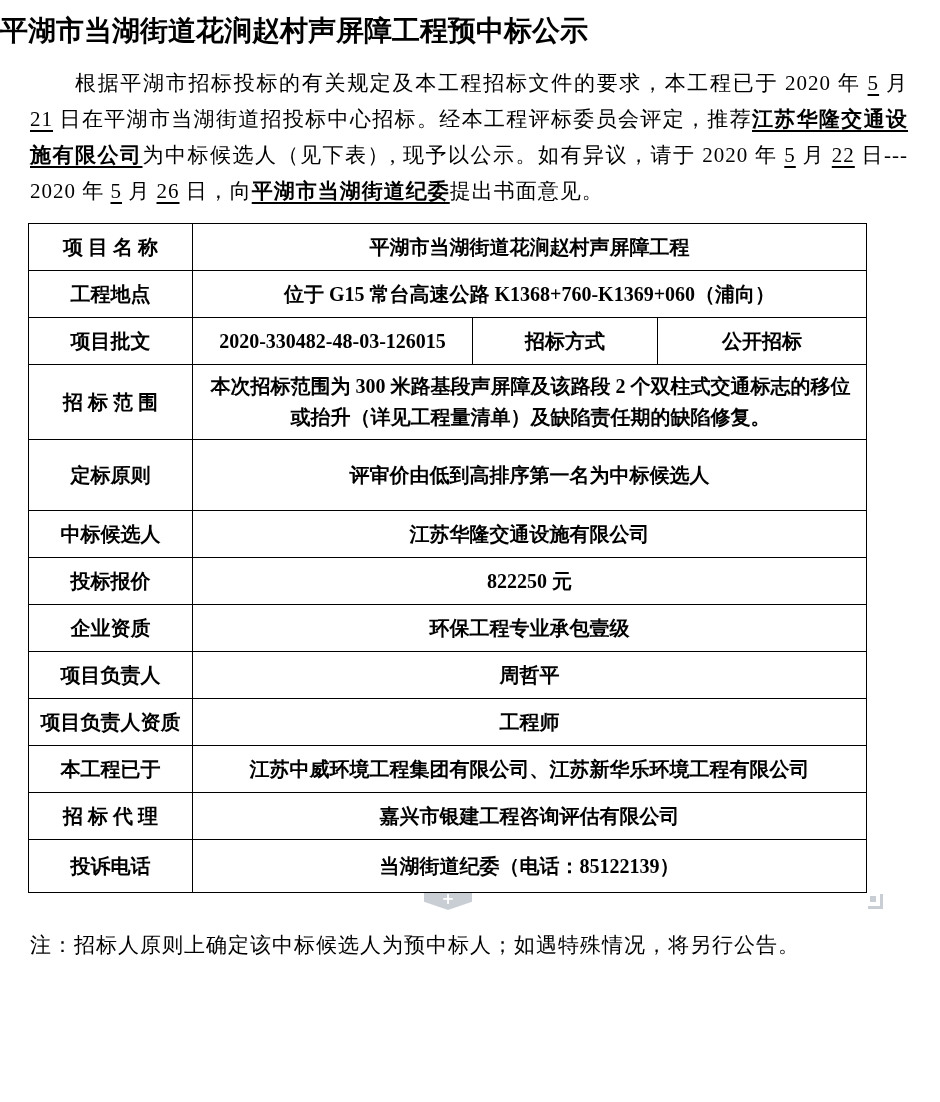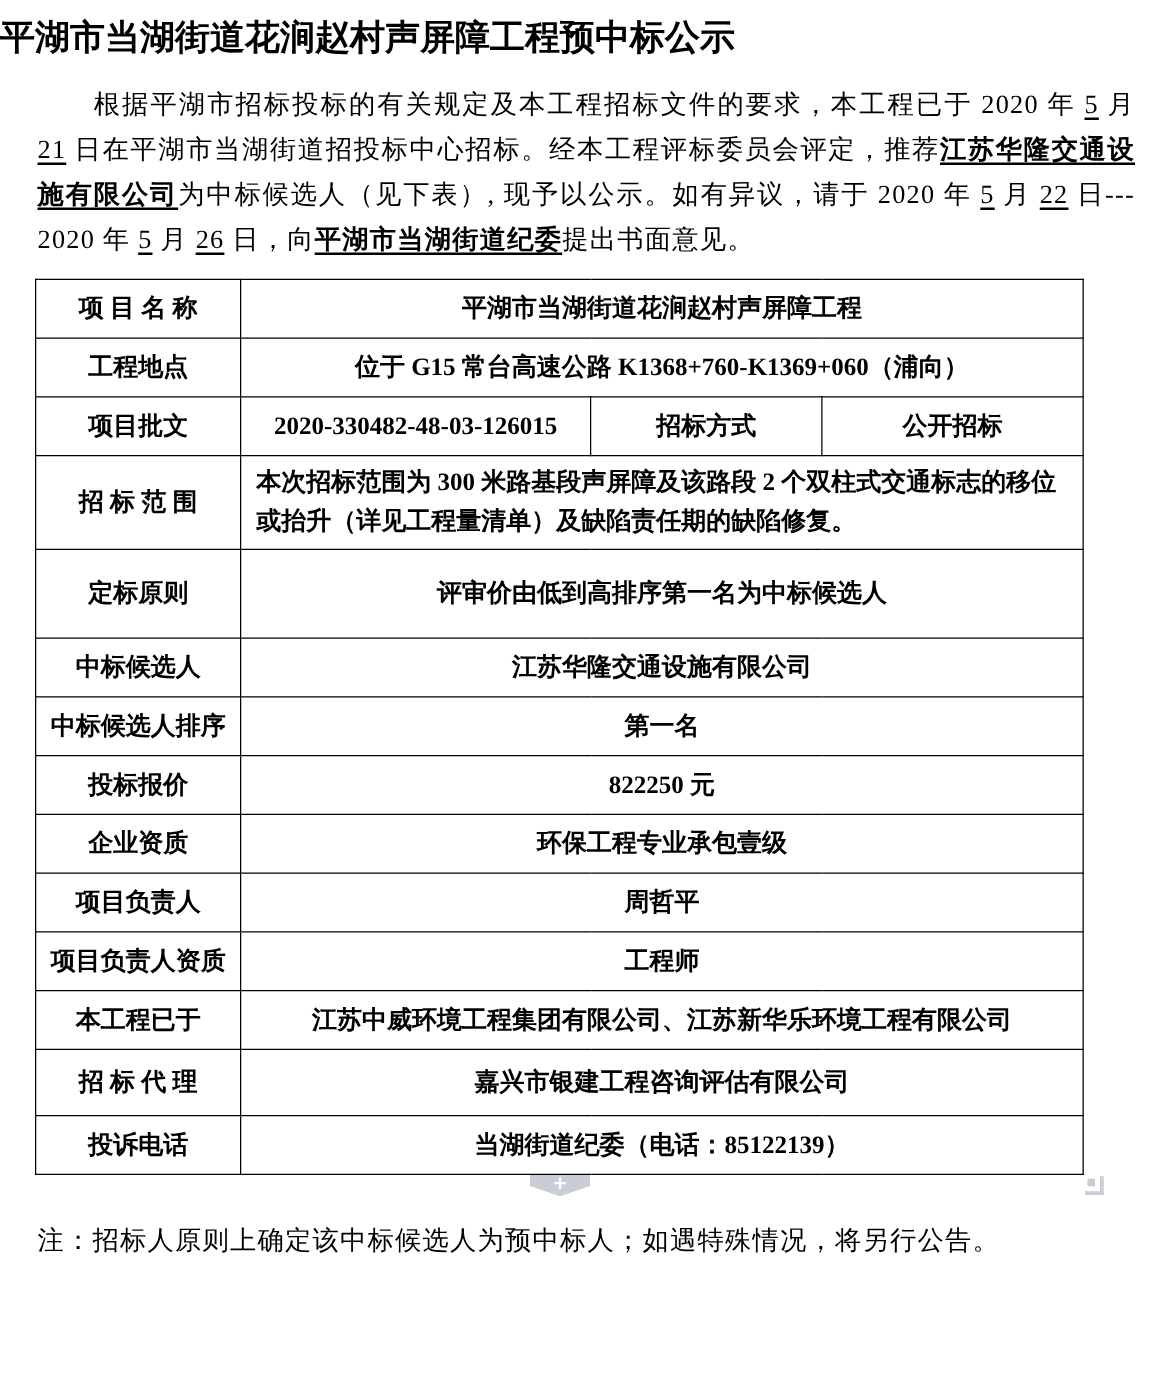--- a/index.html
+++ b/index.html
@@ -45,21 +45,21 @@
   .doc-table tr:nth-child(13){height:53px;}
   .doc-table td{
     border:1px solid var(--border-color);
     font-size:20px;line-height:1.55;
     text-align:center;vertical-align:middle;
     padding:3px 8px;
     overflow:hidden;
     font-weight:bold;
   }
   .doc-table td.value-left{
-    text-align:left;
+    text-align:center;
     padding:6px 10px 6px 12px;
   }
 
   .widgets{
     position:relative;
     margin-left:28px;
     width:838px;height:20px;
   }
   .add-handle{
     position:absolute;left:396px;top:0;
@@ -130,24 +130,20 @@
         </tr>
         <tr>
           <td>定标原则</td>
           <td colspan="3">评审价由低到高排序第一名为中标候选人</td>
         </tr>
         <tr>
           <td>中标候选人</td>
           <td colspan="3">江苏华隆交通设施有限公司</td>
         </tr>
         <tr>
-          <td>中标候选人排序</td>
-          <td colspan="3">第一名</td>
-        </tr>
-        <tr>
           <td>投标报价</td>
           <td colspan="3">822250 元</td>
         </tr>
         <tr>
           <td>企业资质</td>
           <td colspan="3">环保工程专业承包壹级</td>
         </tr>
         <tr>
           <td>项目负责人</td>
           <td colspan="3">周哲平</td>

